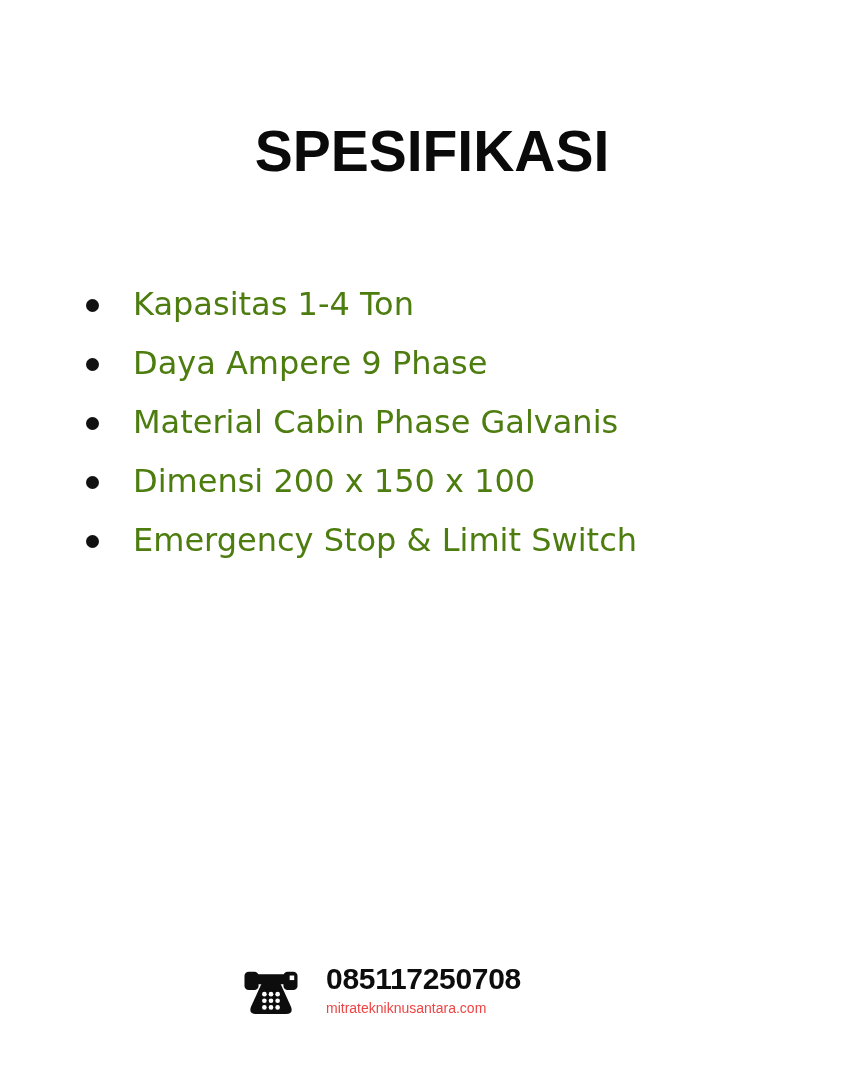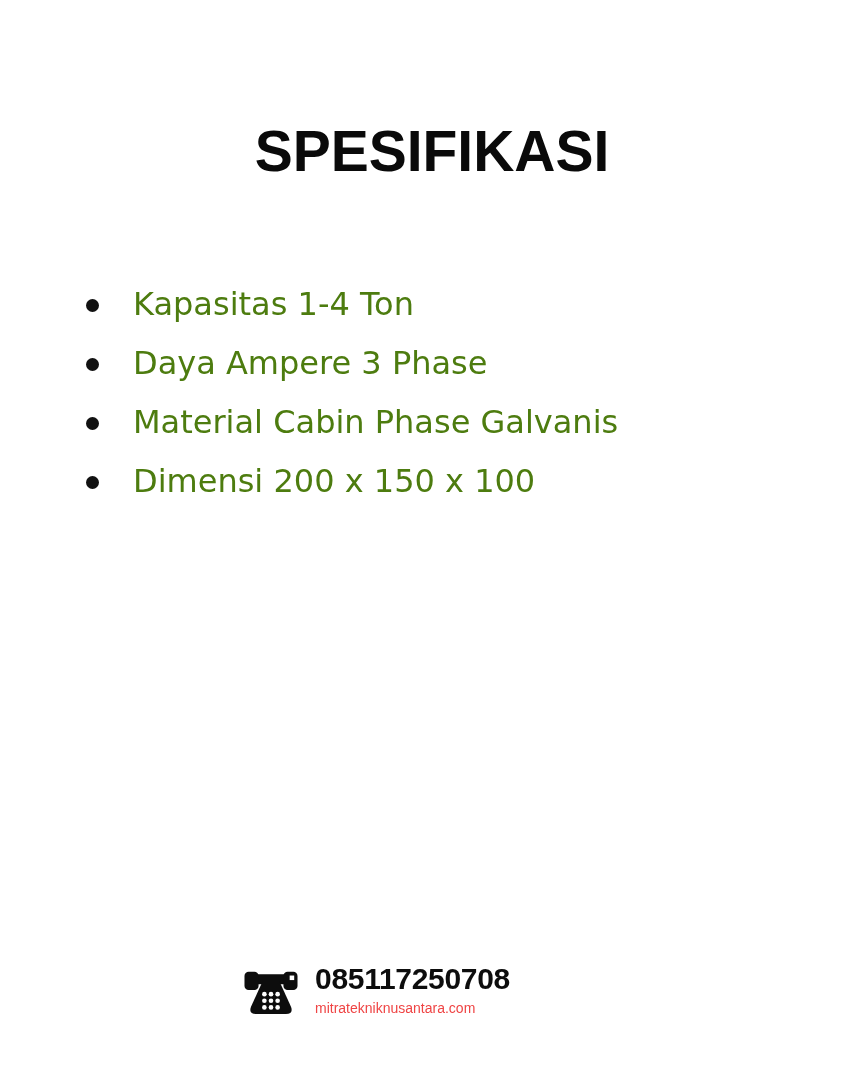--- a/index.html
+++ b/index.html
@@ -69,21 +69,21 @@
     height: 54px;
     margin-top: 5px;
     flex: 0 0 auto;
   }
   .phone-icon-wrap svg {
     display: block;
     width: 100%;
     height: 100%;
   }
   .footer-text {
-    margin-left: 15px;
+    margin-left: 26px;
   }
   .phone-number {
     font-family: "Liberation Sans", sans-serif;
     font-weight: 700;
     font-size: 30px;
     line-height: 1.05;
     letter-spacing: -0.3px;
     color: #0d0d0d;
   }
   .website {
@@ -97,23 +97,24 @@
 </style>
 </head>
 <body>
 
 <div class="page">
 
   <h1 class="title">SPESIFIKASI</h1>
 
   <ul class="spec-list">
     <li><span>Kapasitas 1-4 Ton</span></li>
-    <li><span>Daya Ampere 3 Phase</span></li>
+    <li><span>Daya Ampere 9 Phase</span></li>
     <li><span>Material Cabin Phase Galvanis</span></li>
     <li><span>Dimensi 200 x 150 x 100</span></li>
+    <li><span>Emergency Stop &amp; Limit Switch</span></li>
   </ul>
 
   <div class="footer">
     <span class="phone-icon-wrap">
       <svg viewBox="0 0 70 64" xmlns="http://www.w3.org/2000/svg" aria-hidden="true">
         <g fill="#0d0d0d">
           <rect x="10" y="7" width="50" height="12" rx="4"></rect>
           <rect x="3" y="4" width="17" height="22" rx="5"></rect>
           <rect x="50" y="4" width="17" height="22" rx="5"></rect>
           <path d="M25 15 h20 l14 31 q3.5 9 -6 9 h-36 q-9.5 0 -6 -9 z"></path>

